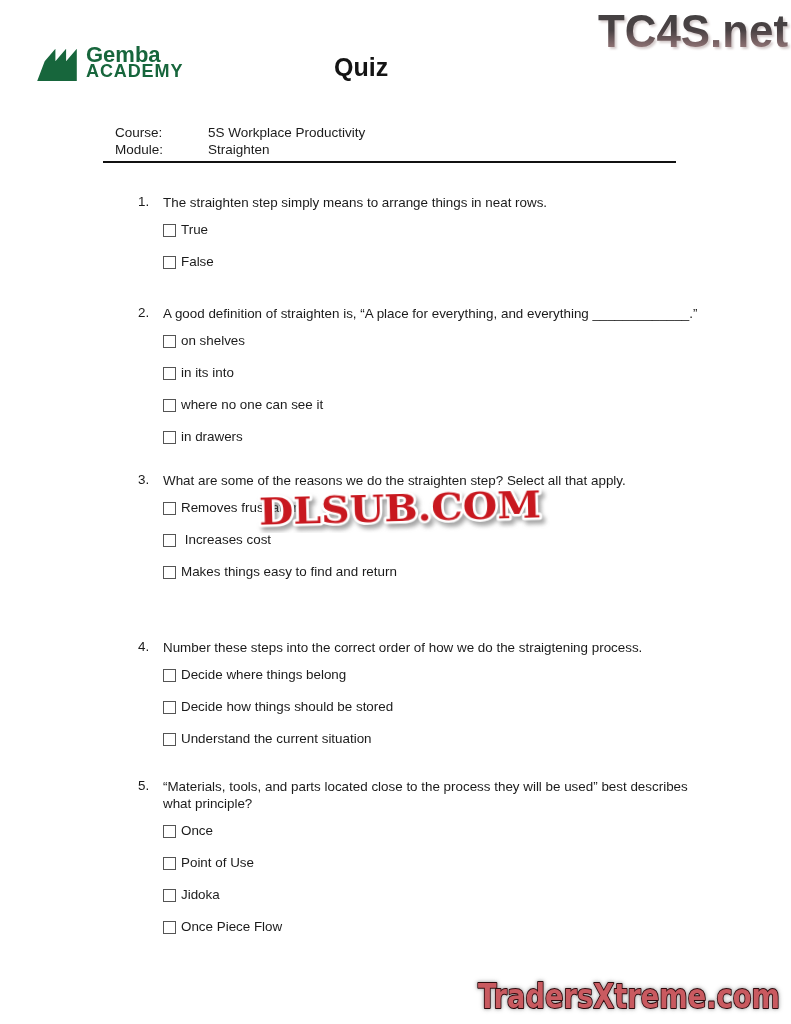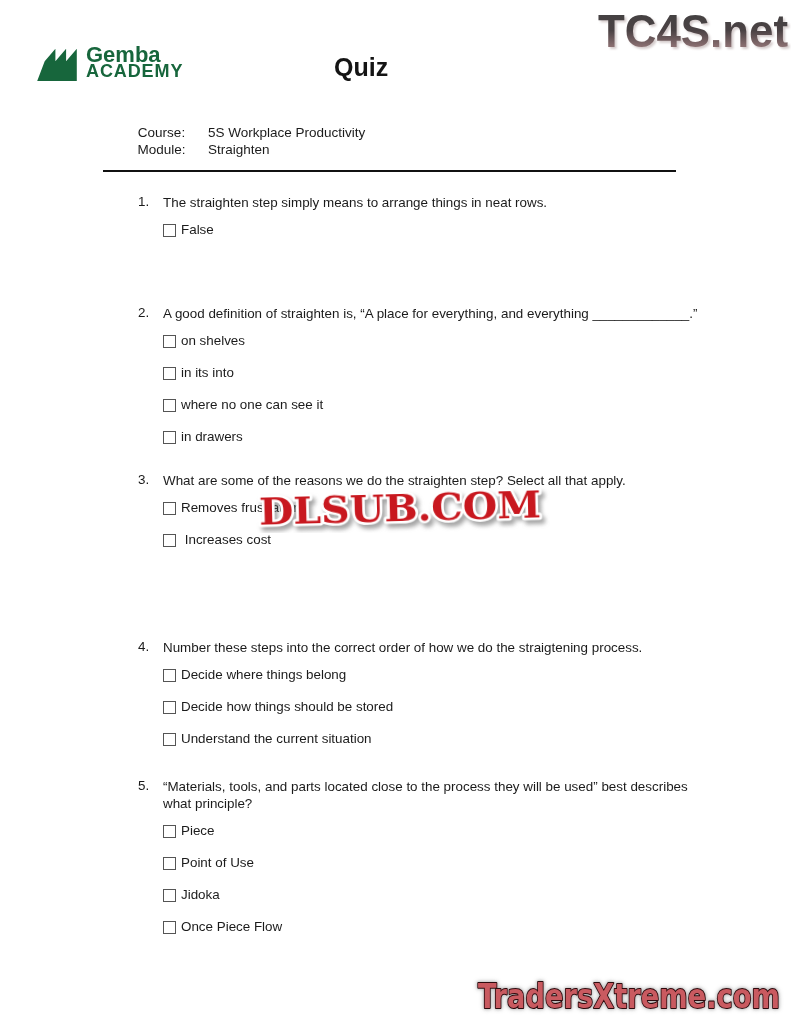--- a/index.html
+++ b/index.html
@@ -19,21 +19,21 @@
   .logo-name { display:block; font-size:22px; font-weight:bold; line-height:21px; color:#17663C; }
   .logo-sub  { display:block; font-size:18px; font-weight:bold; letter-spacing:0.9px; line-height:13px; color:#17663C; }
 
   .title { position:absolute; left:334px; top:51px; font-size:25px; font-weight:bold; color:#141414; line-height:33px; }
 
   .wm-top { position:absolute; left:596px; top:3px; }
   .wm-mid { position:absolute; left:250px; top:483px; pointer-events:none; }
   .wm-bottom { position:absolute; left:468px; top:974px; }
 
   
-  .meta { position:absolute; left:103px; top:124px; width:573px; border-bottom:2px solid #111; padding-bottom:12px;text-align:center; }
+  .meta { position:absolute; left:103px; top:124px; width:573px; border-bottom:2px solid #111; padding-bottom:3px; }
   .meta-row { display:flex; font-size:13.5px; line-height:17px; }
   .meta-label { width:93px; padding-left:12px; flex:none; }
 
   
   .question { position:absolute; left:138px; width:574px; font-size:13.4px; }
   .q-head { display:flex; }
   .q-num { width:25px; flex:none; }
   .q-text { line-height:17px; }
   .opt { display:flex; align-items:center; height:16px; margin-top:16px; margin-left:25px; }
   .opt:nth-of-type(2) { margin-top:11px; } 
@@ -82,20 +82,24 @@
 </div>
 
 <div id="questions">
     <div class="question" style="top: 194px;">
       <div class="q-head">
         <span class="q-num">1.</span>
         <span class="q-text">The straighten step simply means to arrange things in neat rows.</span>
       </div>
       <div class="opt">
         <span class="checkbox"></span>
+        <span class="opt-label">True</span>
+      </div>
+      <div class="opt">
+        <span class="checkbox"></span>
         <span class="opt-label">False</span>
       </div>
     </div>
     <div class="question" style="top: 305px;">
       <div class="q-head">
         <span class="q-num">2.</span>
         <span class="q-text">A good definition of straighten is, “A place for everything, and everything _____________.”</span>
       </div>
       <div class="opt">
         <span class="checkbox"></span>
@@ -120,20 +124,24 @@
         <span class="q-text">What are some of the reasons we do the straighten step? Select all that apply.</span>
       </div>
       <div class="opt">
         <span class="checkbox"></span>
         <span class="opt-label">Removes frustrations</span>
       </div>
       <div class="opt">
         <span class="checkbox"></span>
         <span class="opt-label"> Increases cost</span>
       </div>
+      <div class="opt">
+        <span class="checkbox"></span>
+        <span class="opt-label">Makes things easy to find and return</span>
+      </div>
     </div>
     <div class="question" style="top: 639px;">
       <div class="q-head">
         <span class="q-num">4.</span>
         <span class="q-text">Number these steps into the correct order of how we do the straigtening process.</span>
       </div>
       <div class="opt">
         <span class="checkbox"></span>
         <span class="opt-label">Decide where things belong</span>
       </div>
@@ -146,21 +154,21 @@
         <span class="opt-label">Understand the current situation</span>
       </div>
     </div>
     <div class="question" style="top: 778px;">
       <div class="q-head">
         <span class="q-num">5.</span>
         <span class="q-text">“Materials, tools, and parts located close to the process they will be used” best describes what principle?</span>
       </div>
       <div class="opt">
         <span class="checkbox"></span>
-        <span class="opt-label">Piece</span>
+        <span class="opt-label">Once</span>
       </div>
       <div class="opt">
         <span class="checkbox"></span>
         <span class="opt-label">Point of Use</span>
       </div>
       <div class="opt">
         <span class="checkbox"></span>
         <span class="opt-label">Jidoka</span>
       </div>
       <div class="opt">

